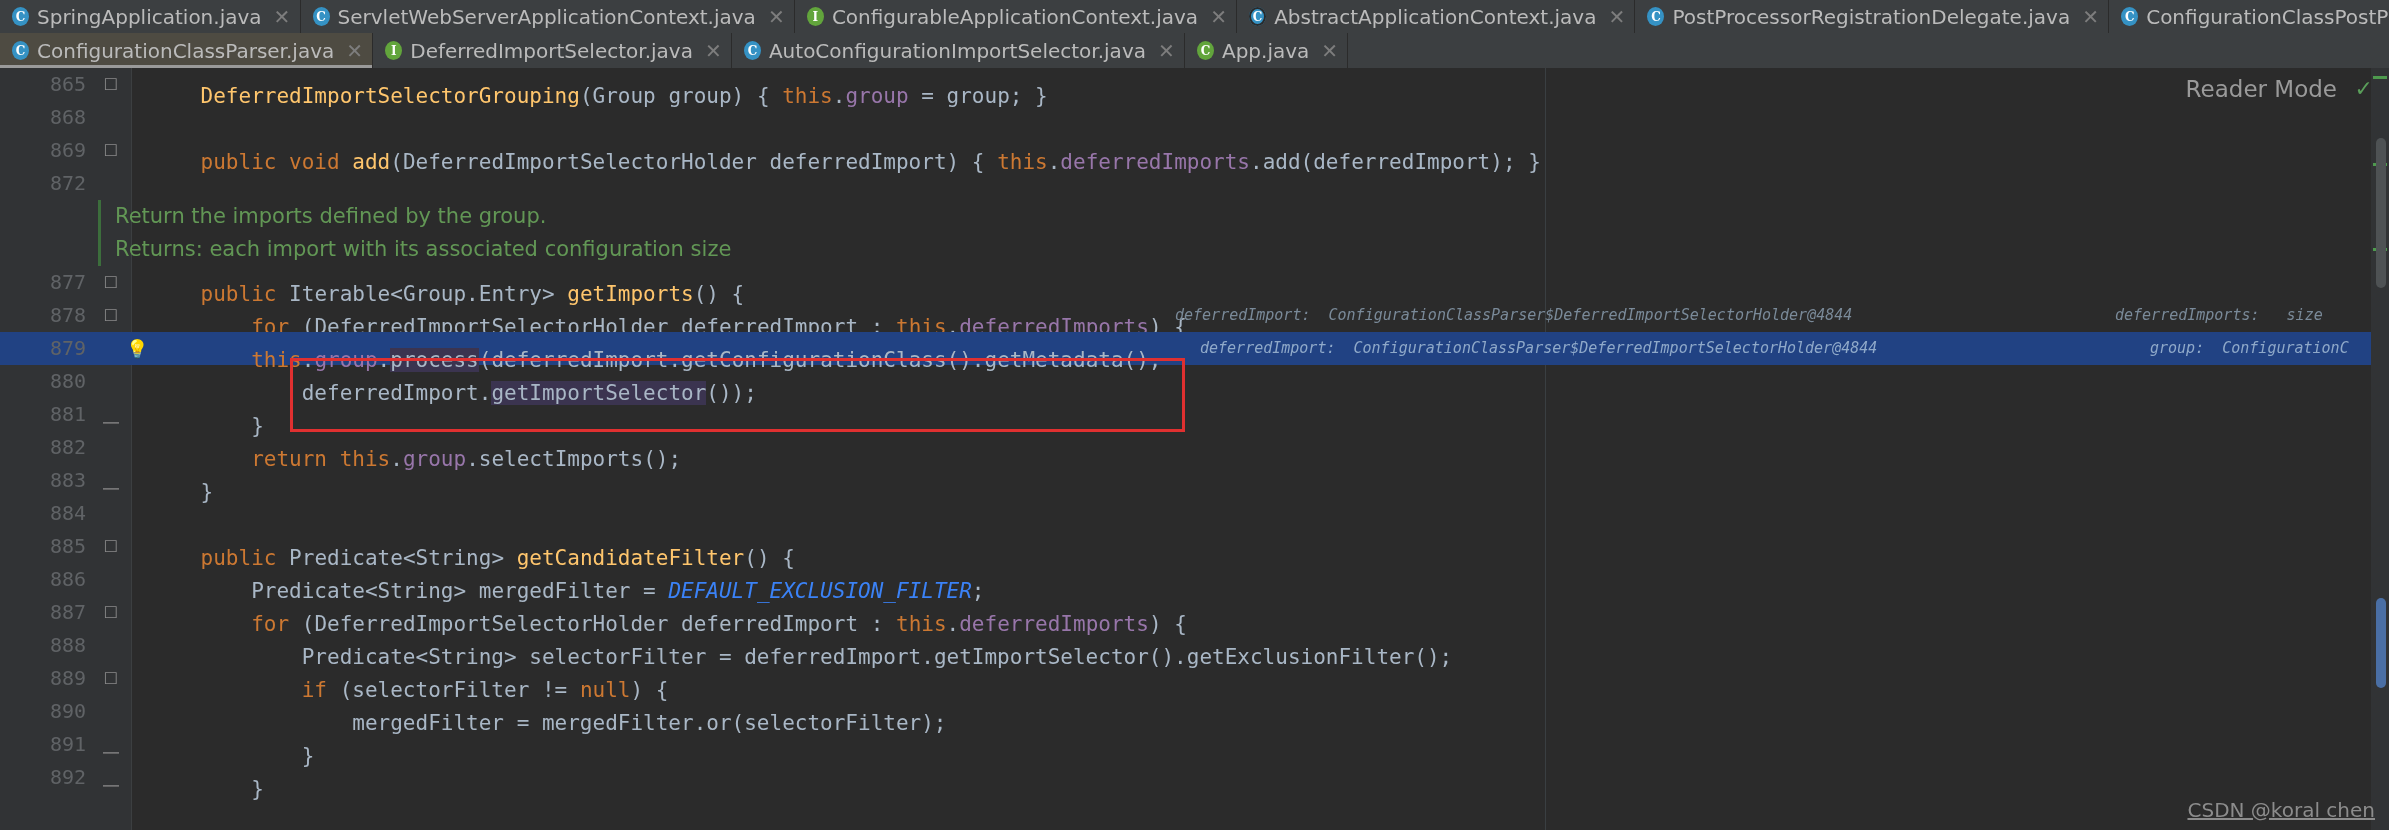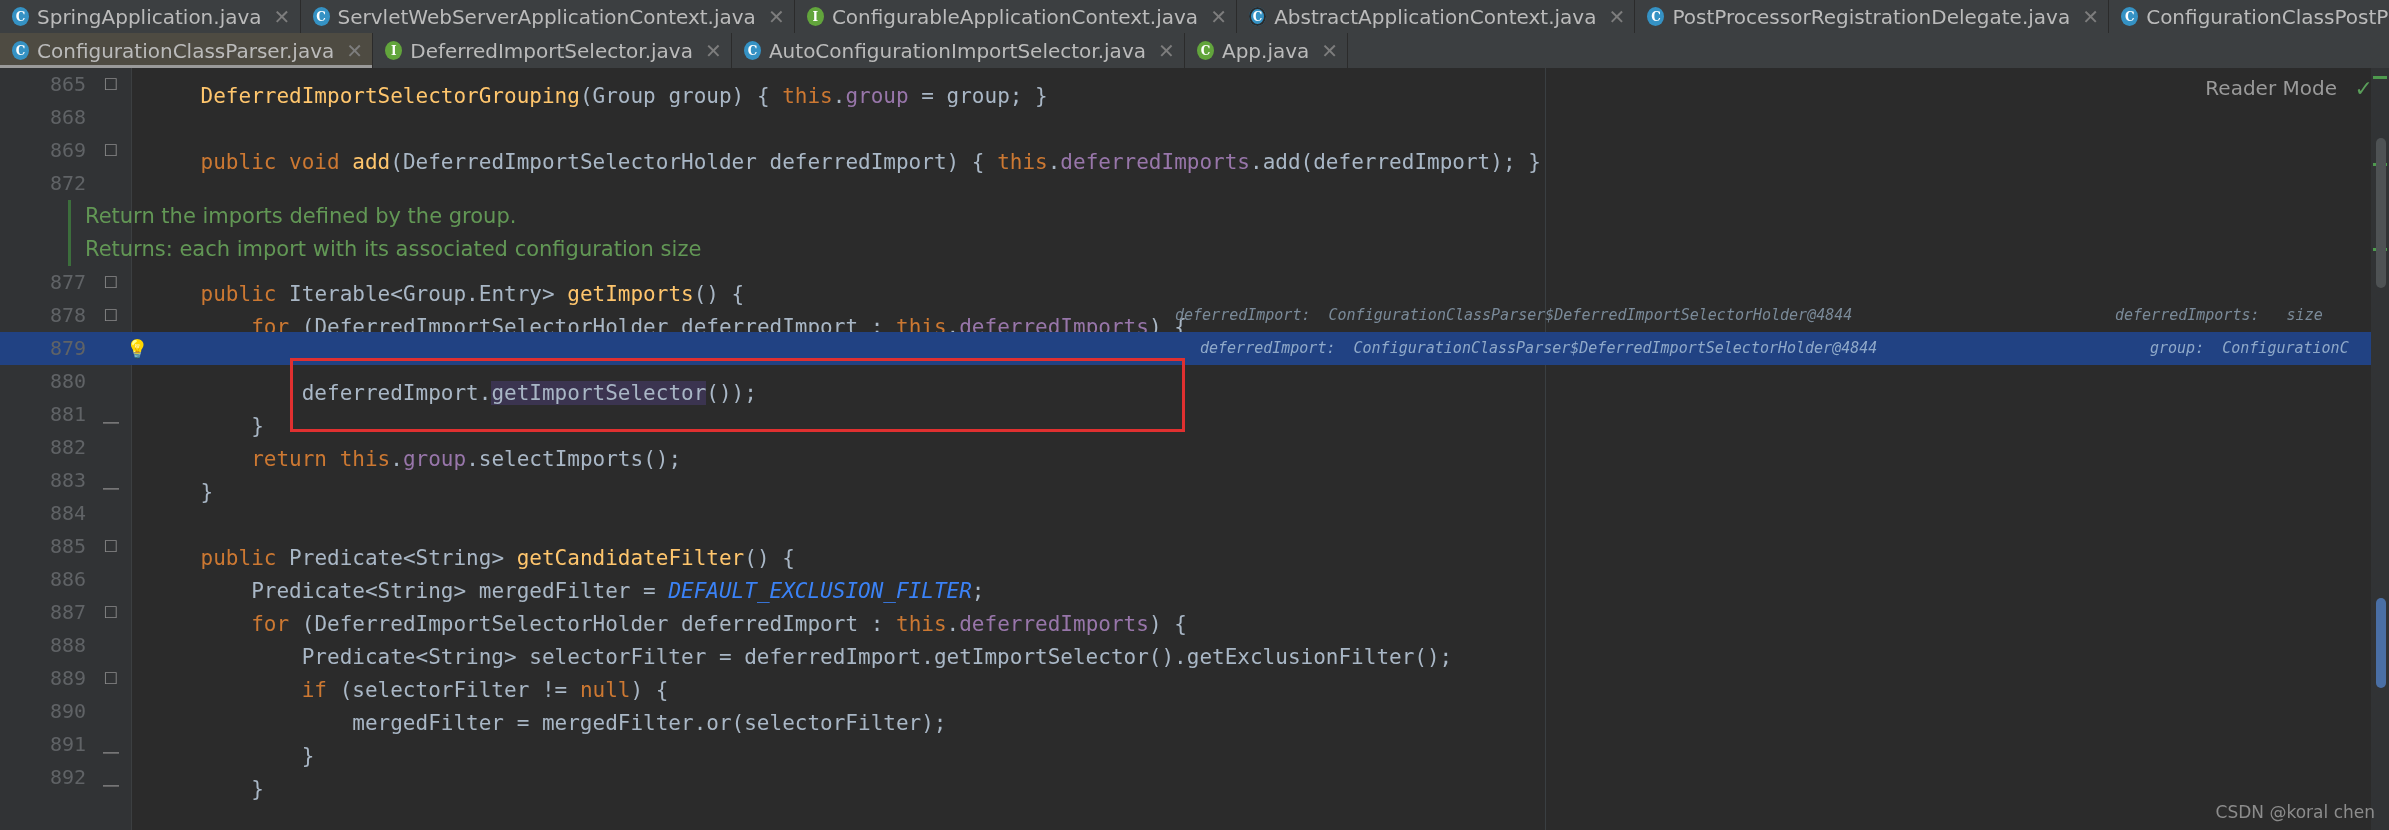--- a/index.html
+++ b/index.html
@@ -94,21 +94,21 @@
   .bulb {
     position: absolute; left: 126px; top: 6px; width: 22px; height: 22px;
     font-size: 18px; line-height: 22px; text-align: center; color: #f5c518;
   }
   .code { position: absolute; left: 150px; top: 12px; }
 
   
   .doc-block {
     position: relative;
     border-left: 3px solid #3c6e3c;
-    margin-left: 68px;
+    margin-left: 98px;
   }
   .doc-line {
     height: 33px; line-height: 33px;
     color: #629755; font-size: 21px;
     font-family: "DejaVu Sans", sans-serif;
     padding-left: 14px; white-space: pre;
   }
 
   
   .kw      { color: #cc7832; }
@@ -129,21 +129,21 @@
   .hint.on-hl { color: #8fa9c9; }
 
   
   .redbox {
     position: absolute; border: 3px solid #e03030; pointer-events: none;
   }
 
   
   .reader-mode {
     position: absolute; right: 52px; top: 76px;
-    color: #9a9a9a; font-size: 20px; font-family: "DejaVu Sans", sans-serif;
+    color: #9a9a9a; font-size: 23px; font-family: "DejaVu Sans", sans-serif;
   }
   .reader-check {
     position: absolute; right: 16px; top: 76px;
     color: #5a9e5a; font-size: 22px;
   }
 
   
   .marker-strip {
     position: absolute; right: 0; top: 68px; bottom: 0; width: 18px;
     background: #313335;
@@ -151,21 +151,21 @@
   .marker { position: absolute; right: 2px; width: 14px; height: 3px; }
 
   .scroll-thumb {
     position: absolute; right: 3px; width: 10px; border-radius: 5px;
     background: #4e5254;
   }
 
   
   .watermark {
     position: absolute; right: 14px; bottom: 8px;
-    color: #8c8c8c; font-size: 17px; font-family: "DejaVu Sans", sans-serif;
+    color: #8c8c8c; font-size: 20px; font-family: "DejaVu Sans", sans-serif; text-decoration: underline;
   }
 
   
   .indent-guide {
     position: absolute; top: 0; bottom: 0; width: 1px; background: #3a3f42;
   }
 </style>
 </head>
 <body>
 
@@ -280,20 +280,21 @@
         <span class="lineno">878</span>
         <span class="foldmark">☐</span>
         <span class="code"><span class="pl">        </span><span class="kw">for </span><span class="pl">(</span><span class="typ">DeferredImportSelectorHolder</span><span class="pl"> deferredImport : </span><span class="kw">this</span><span class="pl">.</span><span class="fld">deferredImports</span><span class="pl">) {</span></span>
         <span class="hint" style="left:1175px">deferredImport:  ConfigurationClassParser$DeferredImportSelectorHolder@4844</span>
         <span class="hint" style="left:2115px">deferredImports:   size</span>
       </div>
 
       <div class="line hl">
         <span class="lineno">879</span>
         <span class="bulb">💡</span>
+        <span class="code"><span class="pl">        </span><span class="kw">this</span><span class="pl">.</span><span class="fld">group</span><span class="pl">.</span><span class="selpurple">process</span><span class="pl">(deferredImport.getConfigurationClass().getMetadata(),</span></span>
         <span class="hint on-hl" style="left:1200px">deferredImport:  ConfigurationClassParser$DeferredImportSelectorHolder@4844</span>
         <span class="hint on-hl" style="left:2150px">group:  ConfigurationC</span>
       </div>
 
       <div class="line">
         <span class="lineno">880</span>
         <span class="code"><span class="pl">            deferredImport.</span><span class="selpurple">getImportSelector</span><span class="pl">());</span></span>
       </div>
 
       <div class="line">

